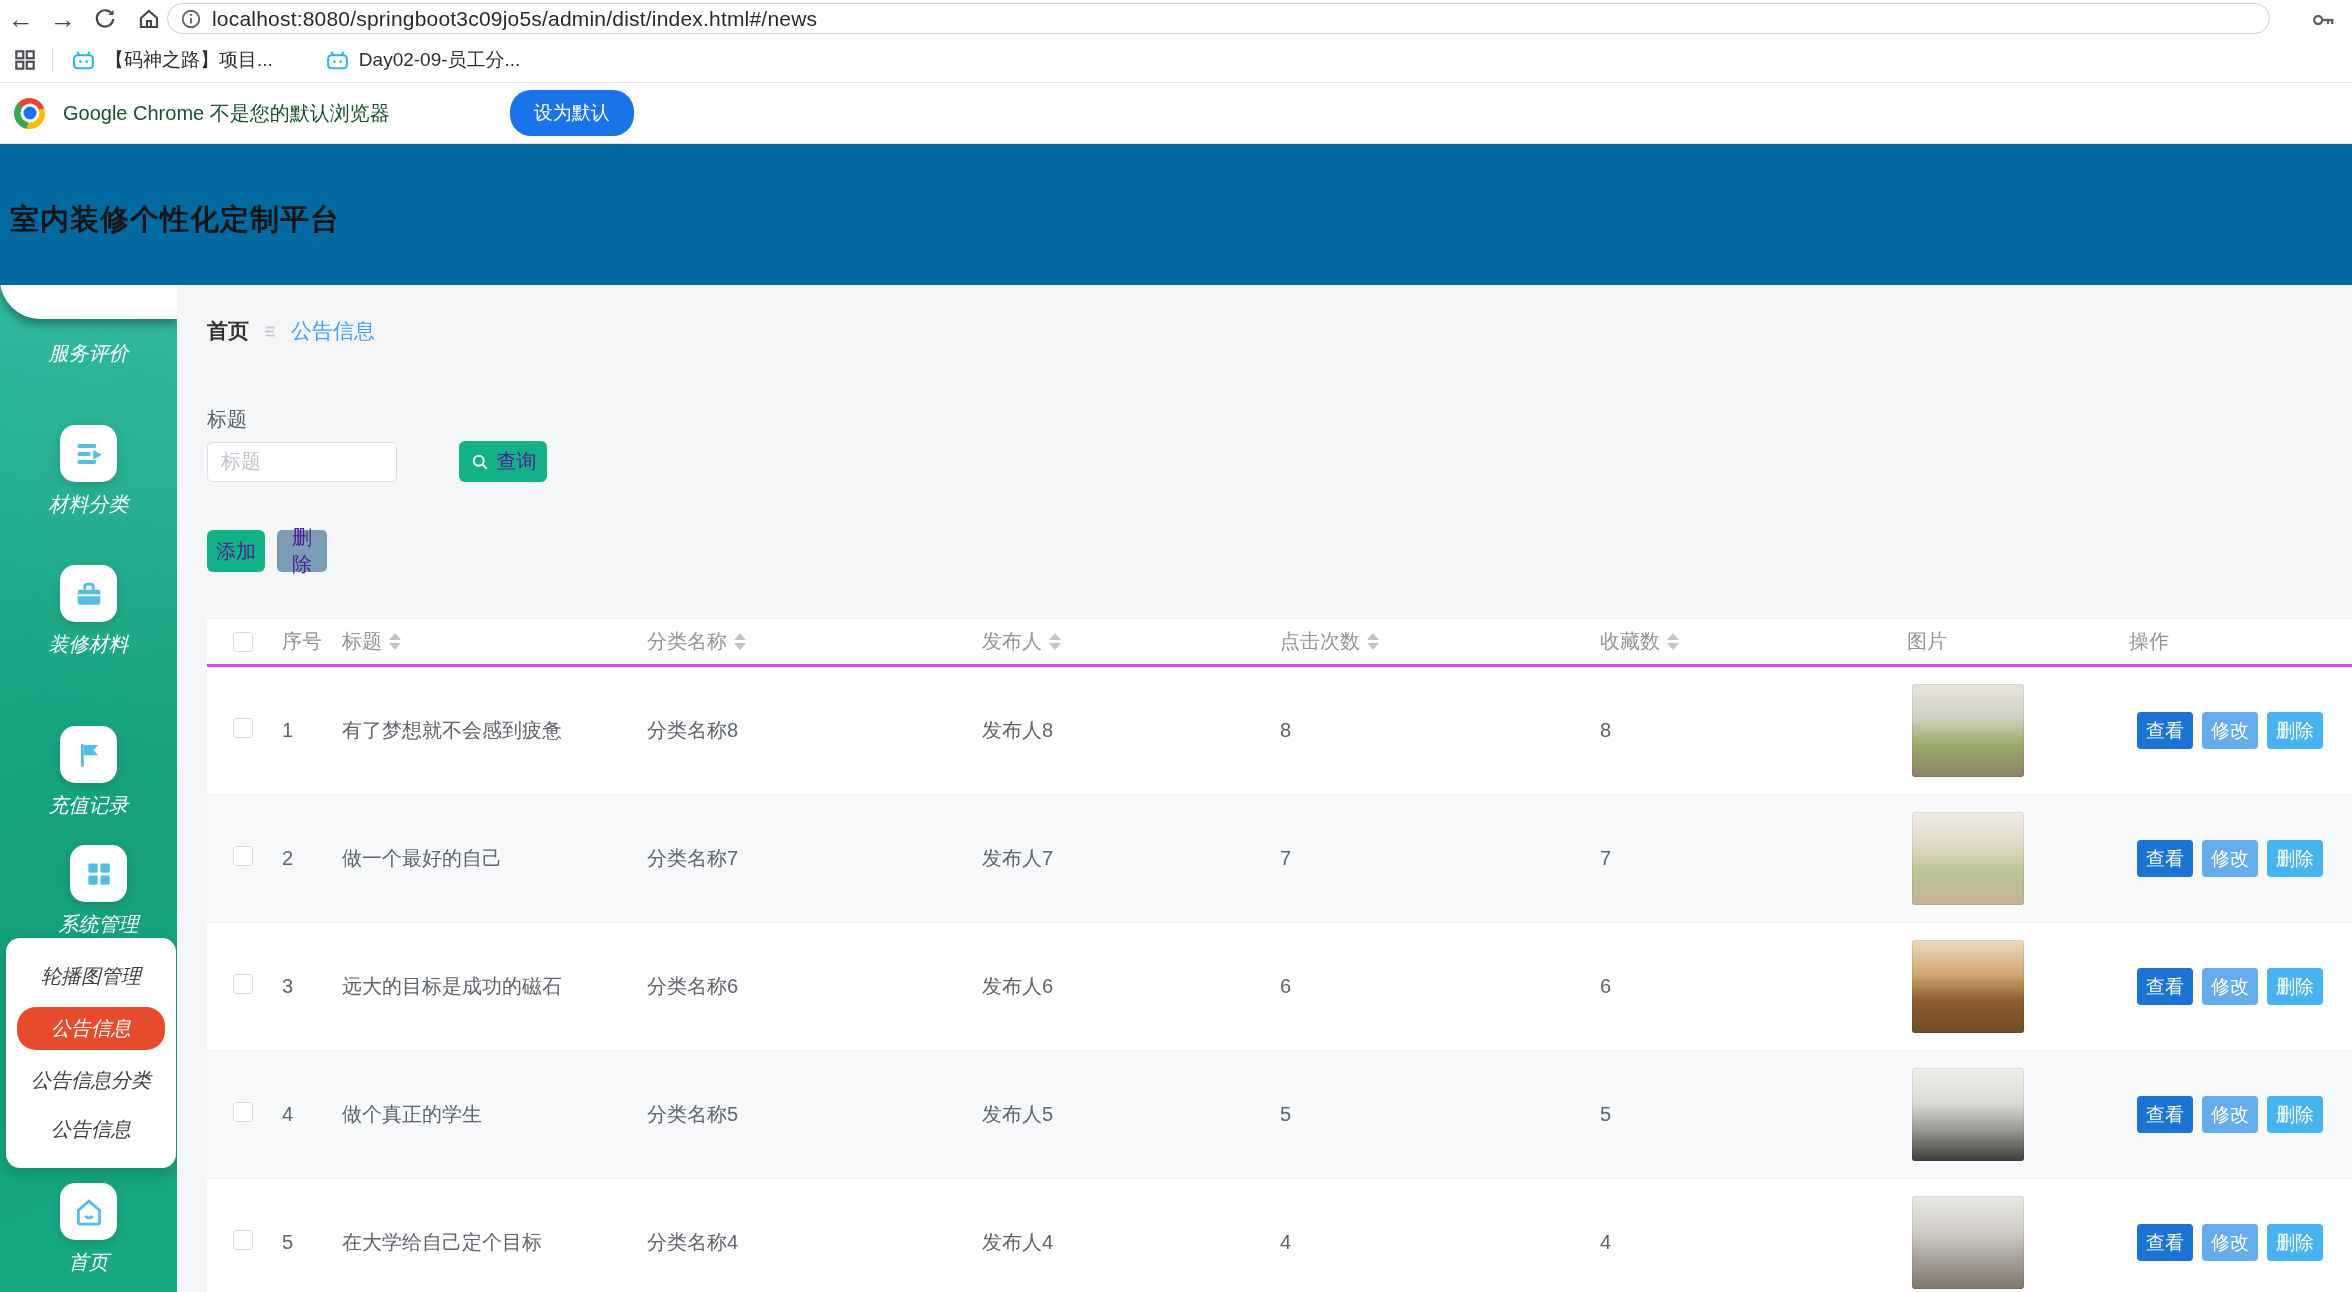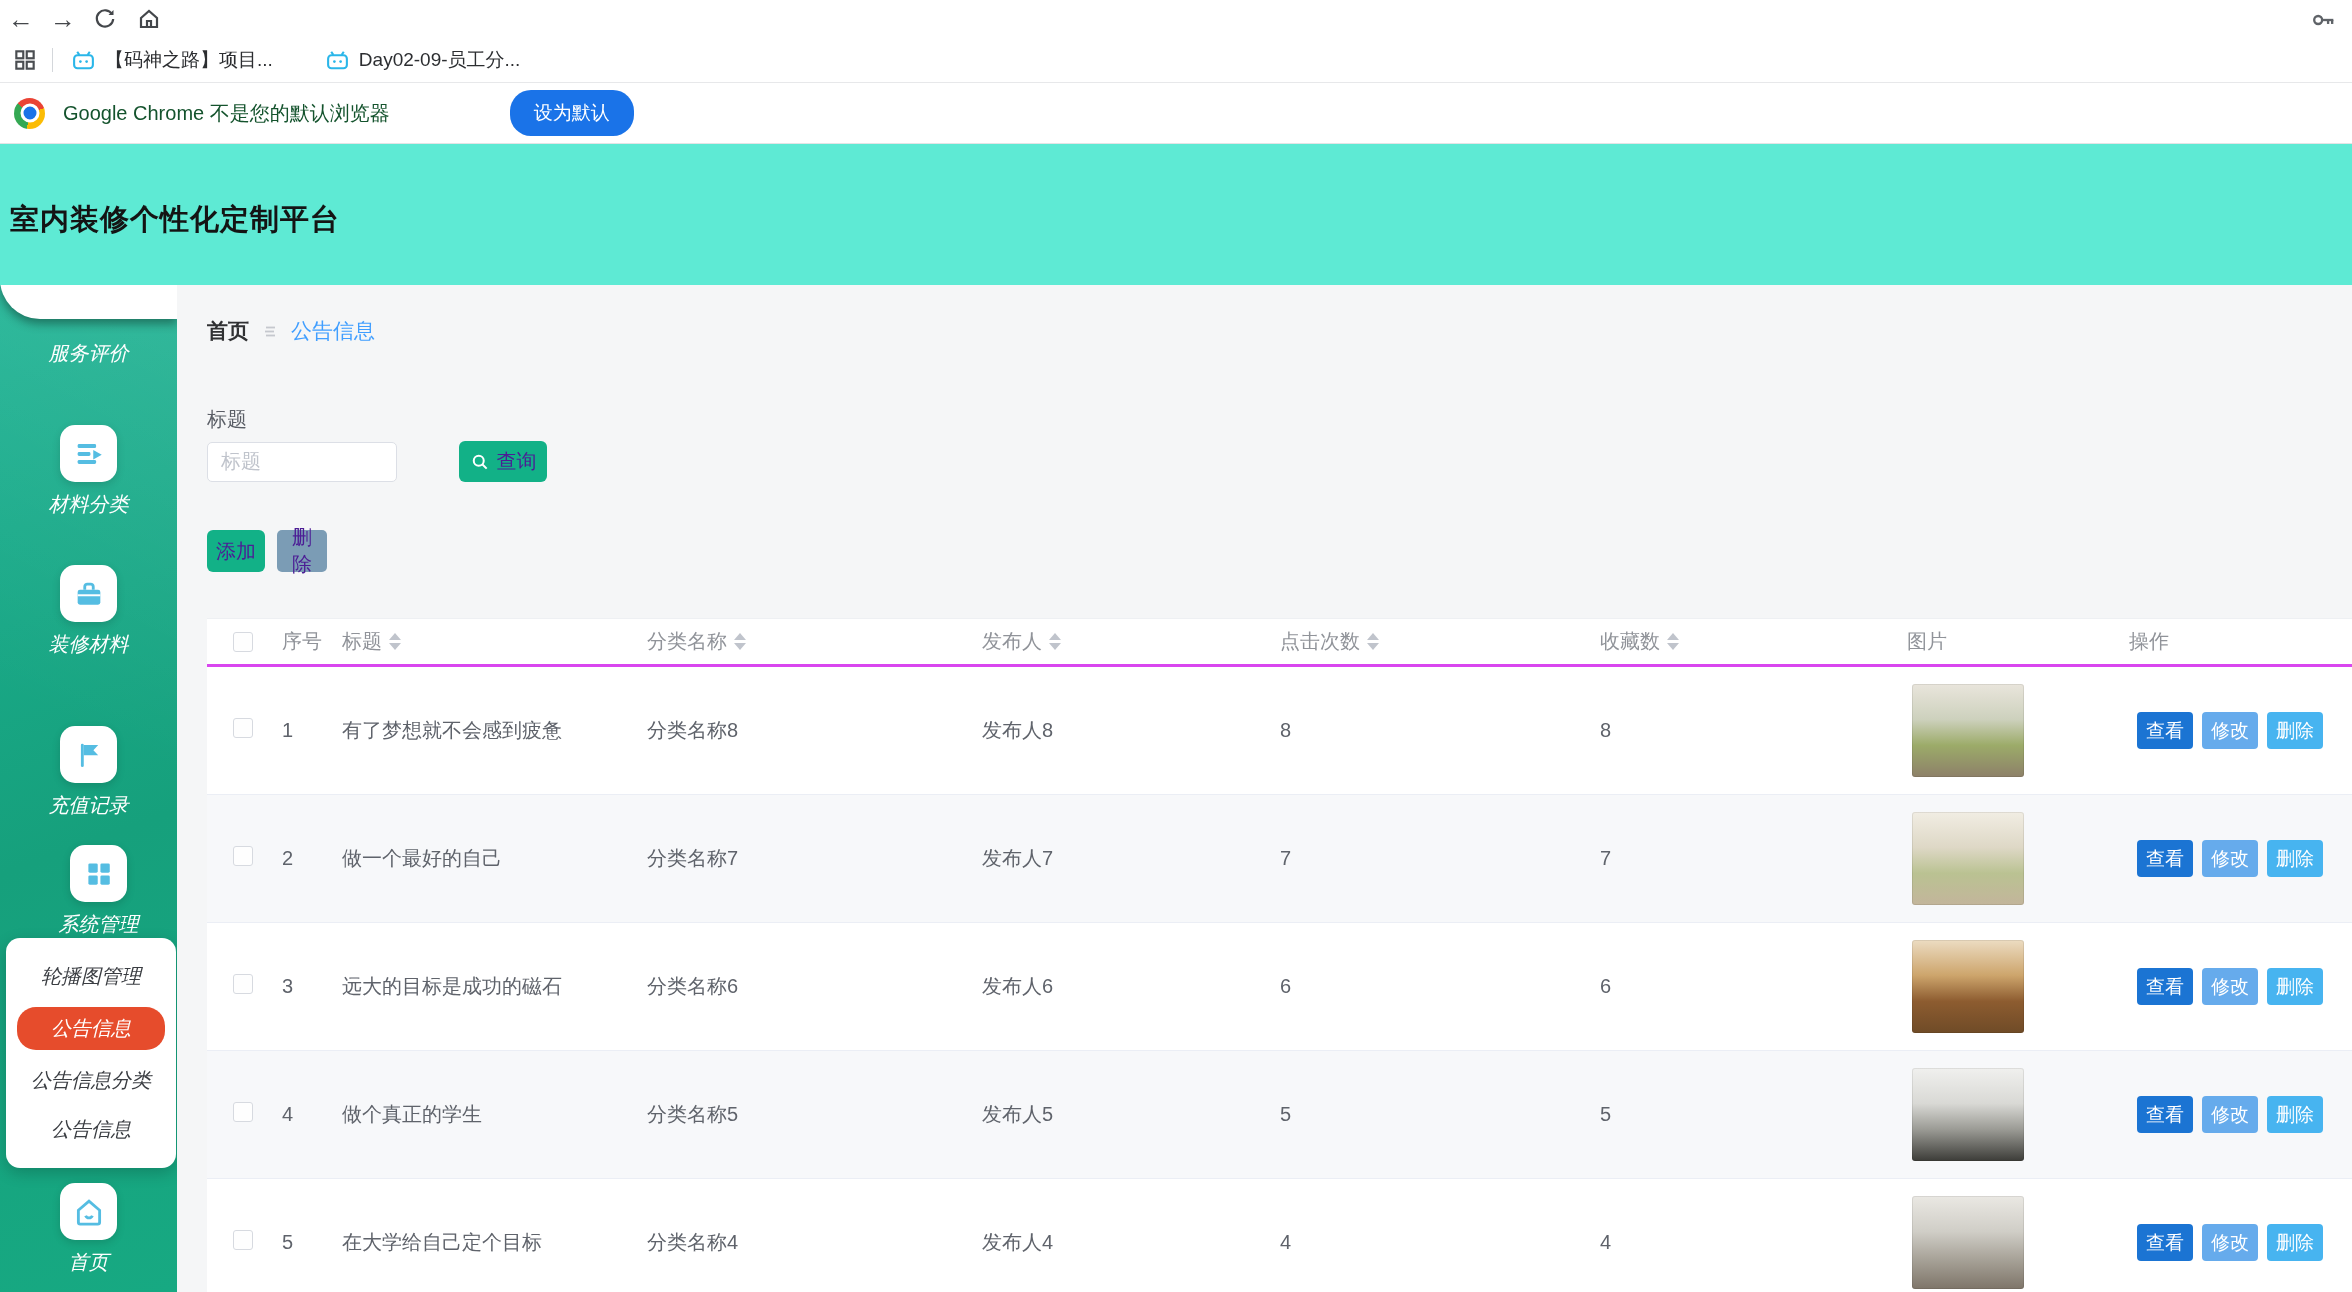--- a/index.html
+++ b/index.html
@@ -29,21 +29,21 @@
             display:flex;align-items:center;}
   .chrome-logo{width:31px;height:31px;border-radius:50%;margin-left:14px;flex:none;position:relative;
     background:conic-gradient(from -50deg,#ea4335 0 120deg,#fbbc05 120deg 240deg,#34a853 240deg 360deg);}
   .chrome-logo::after{content:"";position:absolute;left:50%;top:50%;width:13px;height:13px;border:3px solid #fff;
     border-radius:50%;background:#1a73e8;transform:translate(-50%,-50%);}
   .notif-text{font-size:20px;color:#14532d;margin-left:18px;}
   .notif-btn{margin-left:120px;background:var(--chrome-blue);color:#fff;font-size:19px;border:none;border-radius:21px;
              padding:10px 24px;cursor:pointer;}
 
   
-  .page-header{position:absolute;left:0;top:144px;width:100%;height:141px;background:#5eead4;}
+  .page-header{position:absolute;left:0;top:144px;width:100%;height:141px;background:#0369a1;}
   .page-title{position:absolute;left:10px;top:56px;margin:0;font-size:29px;font-weight:700;color:#141414;letter-spacing:1px;}
 
   
   .main{position:absolute;left:0;top:285px;width:100%;height:1007px;}
   .sidebar{position:absolute;left:0;top:0;width:177px;height:100%;overflow:hidden;
     background:linear-gradient(205deg,rgba(255,255,255,.10) 0%,rgba(255,255,255,0) 45%),
                linear-gradient(160deg,#1db394 0%,var(--sidebar-green) 55%,#17a982 100%);font-style:italic;}
   .sidebar-curve{position:absolute;left:0;top:-6px;width:100%;height:40px;background:#fff;
     border-radius:0 0 0 46px;box-shadow:0 5px 10px rgba(10,40,30,.45);}
   .snav{position:absolute;left:0;width:100%;display:flex;flex-direction:column;align-items:center;}
@@ -109,20 +109,28 @@
           <path d="M19.2 7.5A8.2 8.2 0 1 0 20.2 12"></path>
           <path d="M20.5 3v5h-5" fill="#44474b" stroke="none"></path>
         </svg>
     </div>
     <div class="nav-ico" style="left:132px;">
       <svg viewBox="0 0 24 24" fill="none" stroke-width="2.2">
           <path d="M4 11 12 4l8 7v9H4z"></path>
           <path d="M10 20v-6h4v6"></path>
         </svg>
     </div>
+    <div class="addressbar">
+      <svg class="info-ico" viewBox="0 0 24 24" fill="none" stroke="#5f6368" stroke-width="2">
+          <circle cx="12" cy="12" r="9"></circle>
+          <line x1="12" y1="11" x2="12" y2="17"></line>
+          <circle cx="12" cy="7.6" r="1.2" fill="#5f6368" stroke="none"></circle>
+        </svg>
+      <span class="url-text">localhost:8080/springboot3c09jo5s/admin/dist/index.html#/news</span>
+    </div>
     <svg class="key-ico" viewBox="0 0 24 24" fill="none" stroke="#5f6368" stroke-width="2">
         <circle cx="7" cy="12" r="3.4"></circle>
         <line x1="10.4" y1="12" x2="20" y2="12"></line>
         <line x1="15.5" y1="12" x2="15.5" y2="15.4"></line>
         <line x1="19" y1="12" x2="19" y2="15.4"></line>
       </svg>
   </div>
 
   <div class="bookmarks">
     <svg class="apps-ico" viewBox="0 0 24 24" fill="none" stroke="#4a4d51" stroke-width="2">

